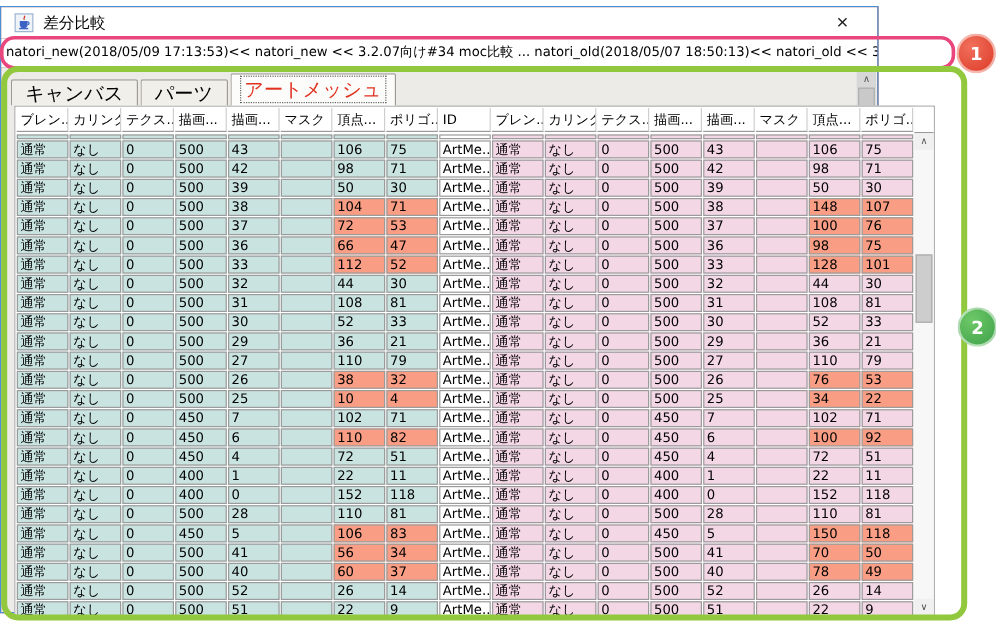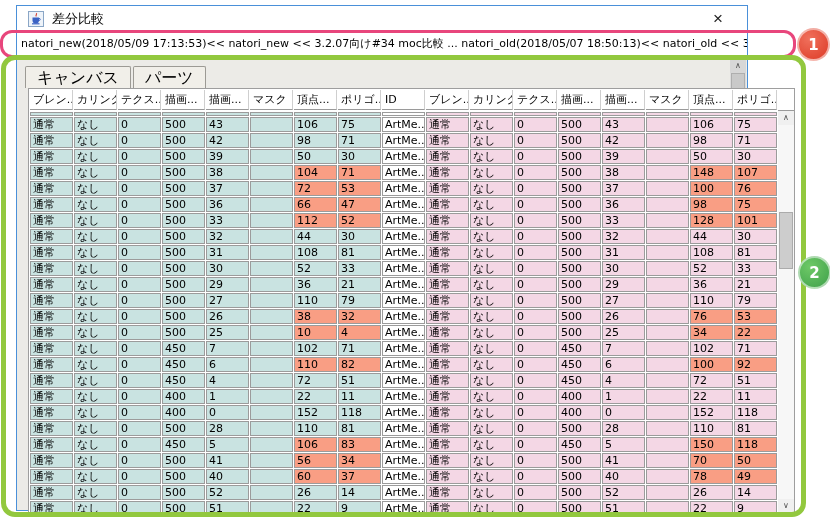--- a/index.html
+++ b/index.html
@@ -1,20 +1,20 @@
 <!DOCTYPE html>
 <html style="--window-border: #4a90d9; --left-cell: #c9e3e1; --right-cell: #f4d7e5; --diff-highlight: #f99e84; --changed-tab-text: #e0301e; --annotation-pink: #e8467c; --annotation-green: #92c83e; --circle-red: #dd3b27; --circle-green: #3fa14a;"><head>
 <meta charset="utf-8">
 <style>
   html,body{margin:0;padding:0;}
   .stage{position:relative;width:830px;height:520px;background:#ffffff;overflow:hidden;
          font-family:"DejaVu Sans","Liberation Sans",sans-serif;-webkit-font-smoothing:none;}
 
   
-  .window{position:absolute;left:16px;top:5px;width:732px;height:506px;
+  .window{position:absolute;left:0;top:5px;width:732px;height:506px;
           border:1px solid var(--window-border,#4a90d9);background:#7f1d1d;box-sizing:border-box;}
   .titlebar{position:relative;height:26px;display:flex;align-items:center;padding-left:11px;background:#ffffff;}
   .appicon{width:16px;height:16px;margin-right:8px;display:inline-block;}
   .title{font-size:13px;color:#000;}
   .close{position:absolute;right:14px;top:1px;width:30px;height:24px;border:none;background:transparent;
          font-size:17px;line-height:24px;color:#222;cursor:pointer;padding:0;text-align:center;}
   .headerbar{height:24px;line-height:24px;background:#ffffff;font-size:11px;color:#000;
              padding-left:4px;white-space:nowrap;overflow:hidden;}
 
   
@@ -91,20 +91,23 @@
     </div>
 
     <div class="content">
 
       <div class="tabstrip">
         <div class="tab">
           <span class="tlabel">キャンバス</span>
         </div>
         <div class="tab">
           <span class="tlabel">パーツ</span>
+        </div>
+        <div class="tab selected changed">
+          <span class="tlabel">アートメッシュ</span>
         </div>
       </div>
 
       <div class="scrollpane">
         <div class="tablecol">
           <table class="htable">
             <colgroup>
                 <col style="width: 41px;">
                 <col style="width: 41px;">
                 <col style="width: 41px;">

